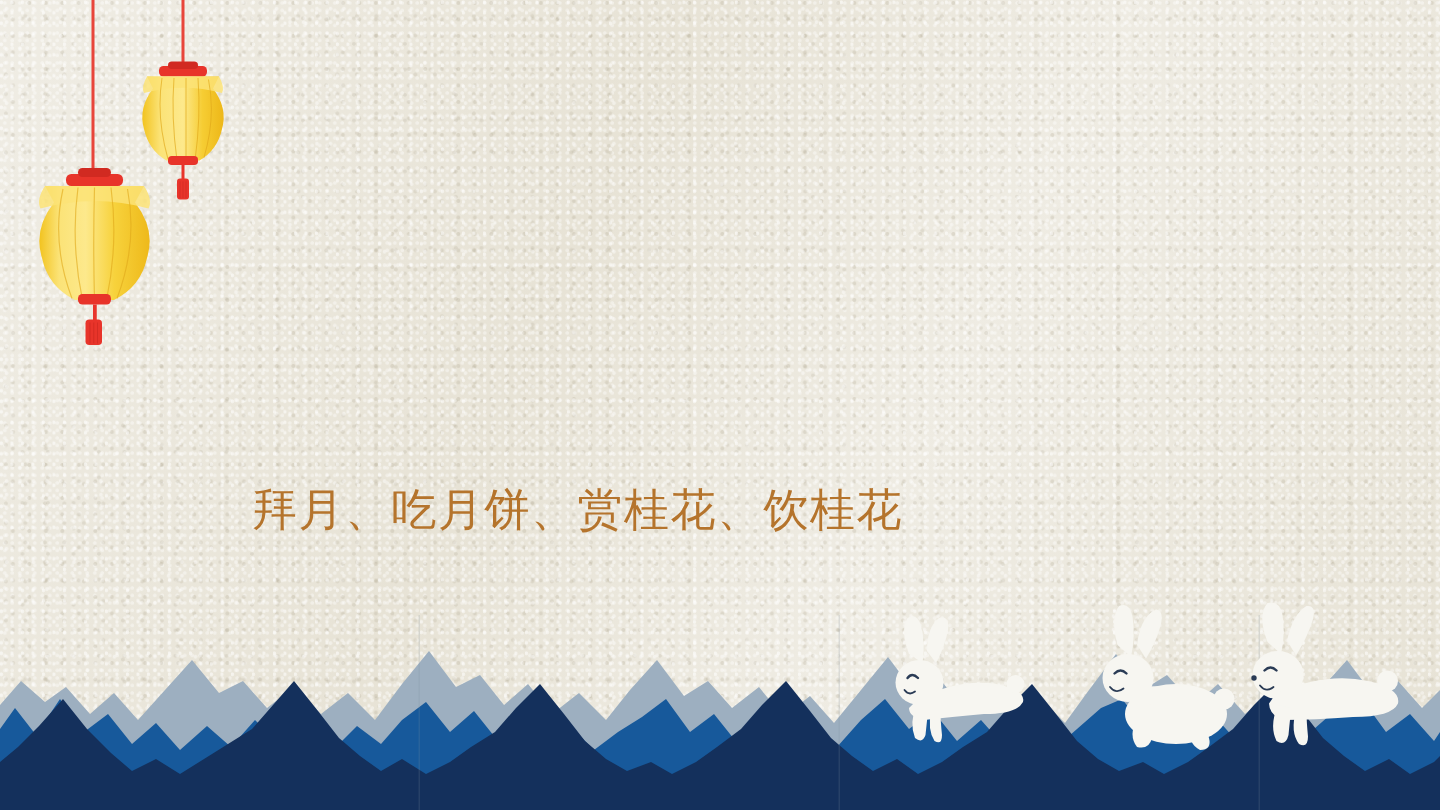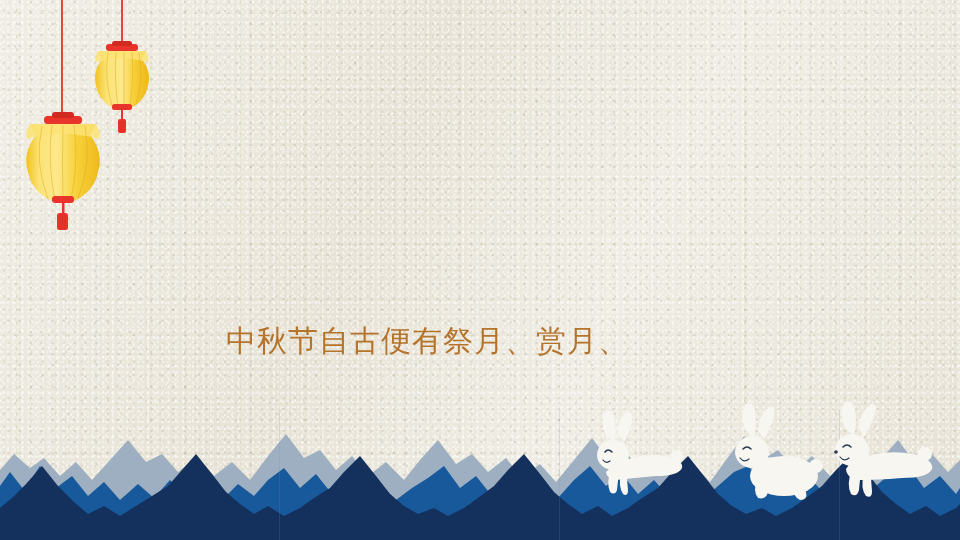--- a/index.html
+++ b/index.html
@@ -160,21 +160,20 @@
         <g stroke="#c9271f" stroke-width="0.7" opacity="0.6">
           <line x1="60" y1="215" x2="60" y2="229"></line>
           <line x1="62.5" y1="215" x2="62.5" y2="229"></line>
           <line x1="65" y1="215" x2="65" y2="229"></line>
         </g>
       </g>
     </svg>
   </div>
 
   <div class="headline">
-    <span class="ln indent">中秋节自古便有祭月、赏月、</span>
     <span class="ln">拜月、吃月饼、赏桂花、饮桂花</span>
     
   </div>
 
   <div class="mountains">
     <svg width="960" height="130" viewBox="0 0 960 130" preserveAspectRatio="none">
 
       <g>
         <path fill="#9dafc0" d="
           M0,60 L14,44 L30,58 L44,48 L60,66 L76,52 L92,70 L110,50 L128,30 L146,52 L162,44 L178,62

